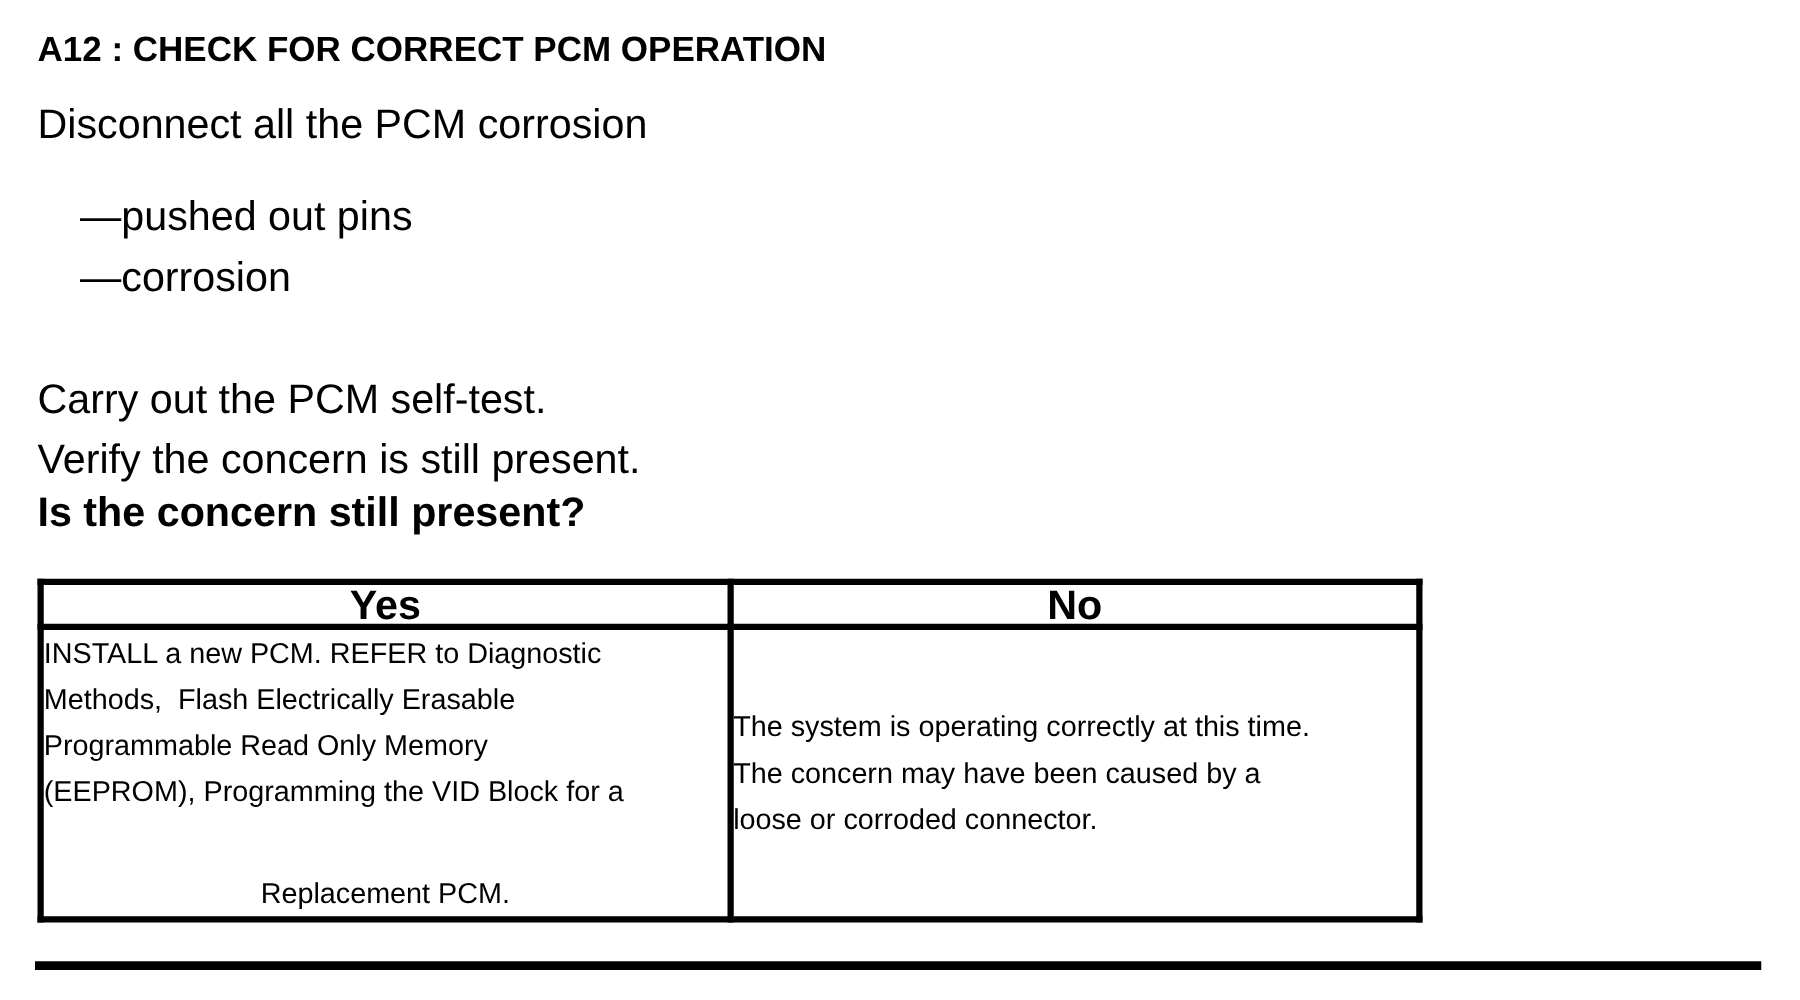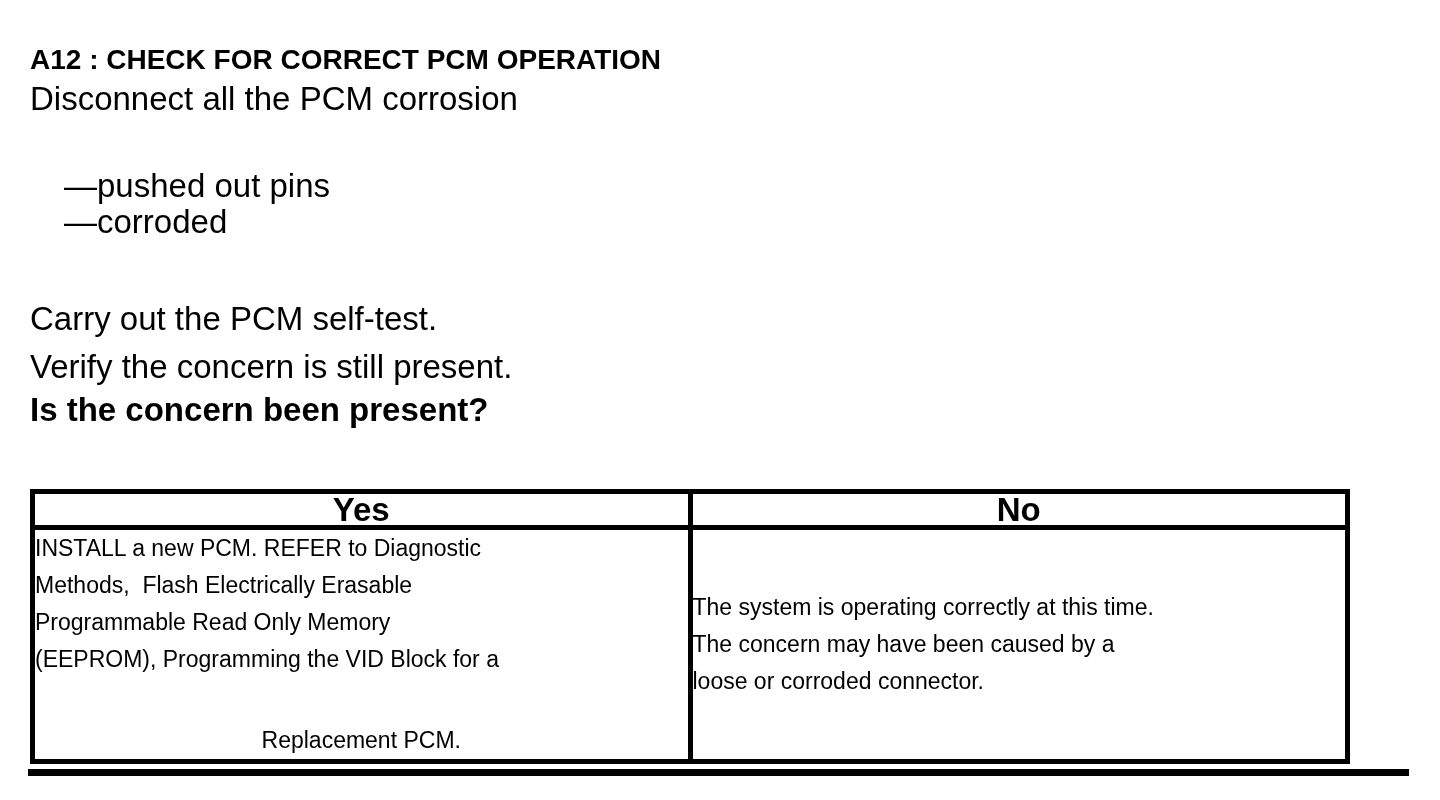--- a/index.html
+++ b/index.html
@@ -12,49 +12,49 @@
     width: 1440px;
     height: 800px;
     background: #ffffff;
     color: #000000;
     font-family: "Liberation Sans", sans-serif;
     overflow: hidden;
   }
   .doc-heading {
     position: absolute;
     left: 30px;
-    top: 46px;
+    top: 26px;
     font-size: 28px;
     line-height: 28px;
     font-weight: bold;
     white-space: pre;
   }
   .line {
     position: absolute;
     left: 30px;
     font-size: 33px;
     line-height: 33px;
     white-space: pre;
   }
   .line.indent { left: 64px; }
   .line.bold { font-weight: bold; }
   .t-disconnect { top: 82px; }
   .t-inspect    { top: 130px; }
-  .t-item1      { top: 169px; }
+  .t-item1      { top: 156px; }
   .t-item2      { top: 205px; }
   .t-connect    { top: 253px; }
   .t-selftest   { top: 302px; }
   .t-verify     { top: 350px; }
   .t-question   { top: 393px; }
 
   table.results {
     position: absolute;
     left: 30px;
-    top: 489px;
-    width: 1320px;
+    top: 463px;
+    width: 1108px;
     border-collapse: collapse;
     table-layout: fixed;
   }
   table.results th,
   table.results td {
     border: 5px solid #000000;
     width: 50%;
     padding: 0;
     font-size: 33px;
   }
@@ -97,28 +97,28 @@
 
 <div class="page">
 
   <div class="doc-heading">A12 : CHECK FOR CORRECT PCM OPERATION</div>
 
   <div class="line t-disconnect">Disconnect all the PCM corrosion</div>
 
 
   <div class="line indent t-item1">—pushed out pins</div>
 
-  <div class="line indent t-item2">—corroded</div>
+  <div class="line indent t-item2">—corrosion</div>
 
 
   <div class="line t-selftest">Carry out the PCM self-test.</div>
 
   <div class="line t-verify">Verify the concern is still present.</div>
 
-  <div class="line bold t-question">Is the concern been present?</div>
+  <div class="line bold t-question">Is the concern still present?</div>
 
   <table class="results">
     <tbody>
         <tr>
       <th>Yes</th>
       <th>No</th>
     </tr>
     <tr>
       <td class="yes-cell">
         <div class="cell-line">INSTALL a new PCM. REFER to Diagnostic</div>

